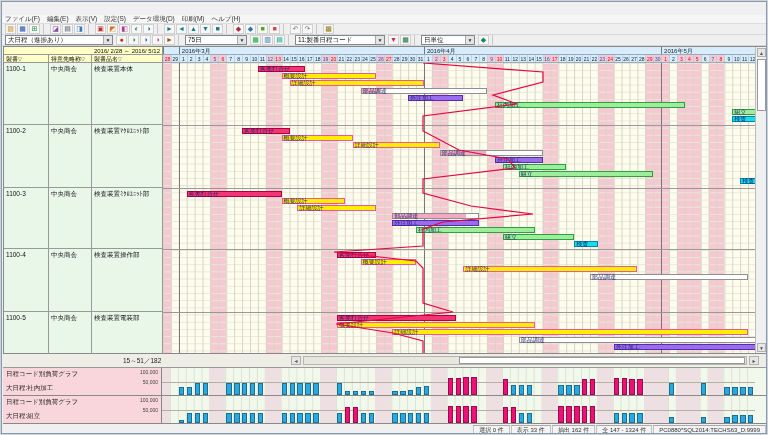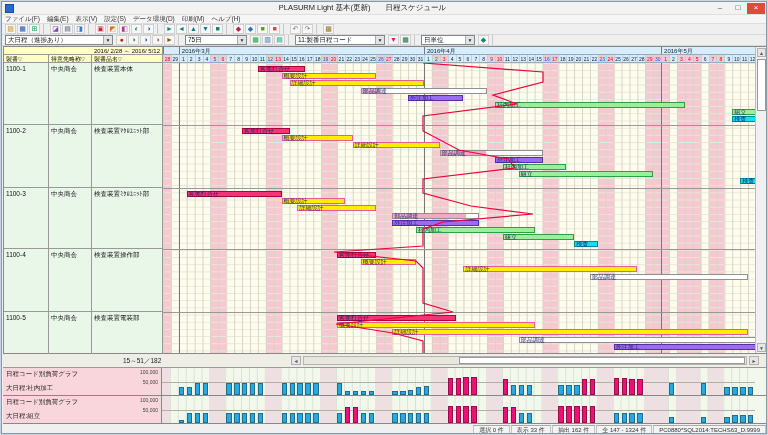--- a/index.html
+++ b/index.html
@@ -73,27 +73,20 @@
   .lholcol{position:absolute;top:0;bottom:0;background:#eedfe2;}
   
   .statusbar{position:absolute;left:1px;top:422px;width:764px;height:11px;background:#f0f0f0;display:flex;justify-content:flex-end;align-items:center;}
   .scell{font-size:6px;color:#333;border:1px solid #c2c2c2;border-top-color:#aaa;background:#f4f4f4;padding:0 5px;margin-right:1px;height:9px;line-height:8px;white-space:nowrap;}
 </style>
 </head>
 <body>
 
 <div class="win">
 
-  <div class="titlebar">
-    <div class="appicon"></div>
-    <div class="title">PLASURM  Light 基本(更新)　　日程スケジュール</div>
-    <div class="winbtn">–</div>
-    <div class="winbtn">□</div>
-    <div class="winbtn close">×</div>
-  </div>
 
   <div class="menubar">
       <span class="menu-item">ファイル(F)</span>
       <span class="menu-item">編集(E)</span>
       <span class="menu-item">表示(V)</span>
       <span class="menu-item">設定(S)</span>
       <span class="menu-item">データ環境(D)</span>
       <span class="menu-item">印刷(M)</span>
       <span class="menu-item">ヘルプ(H)</span>
     </div>

